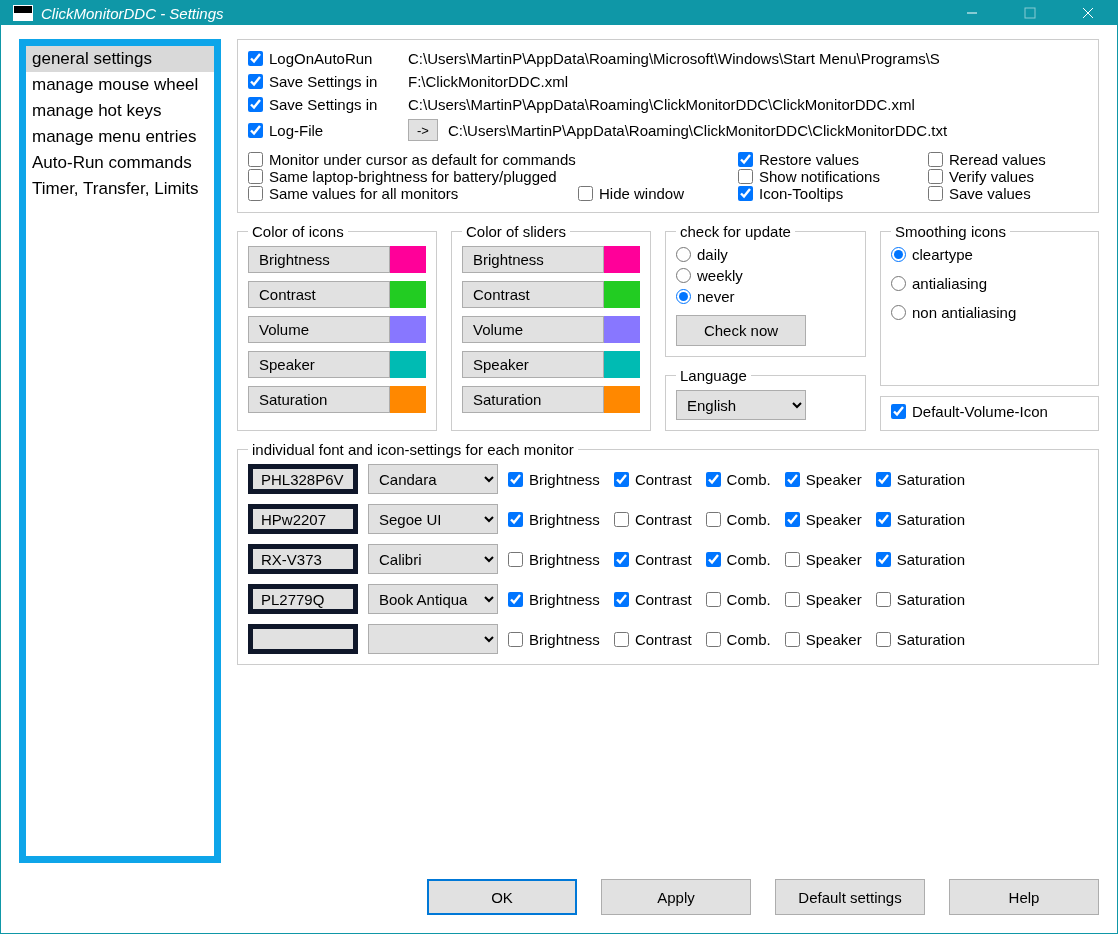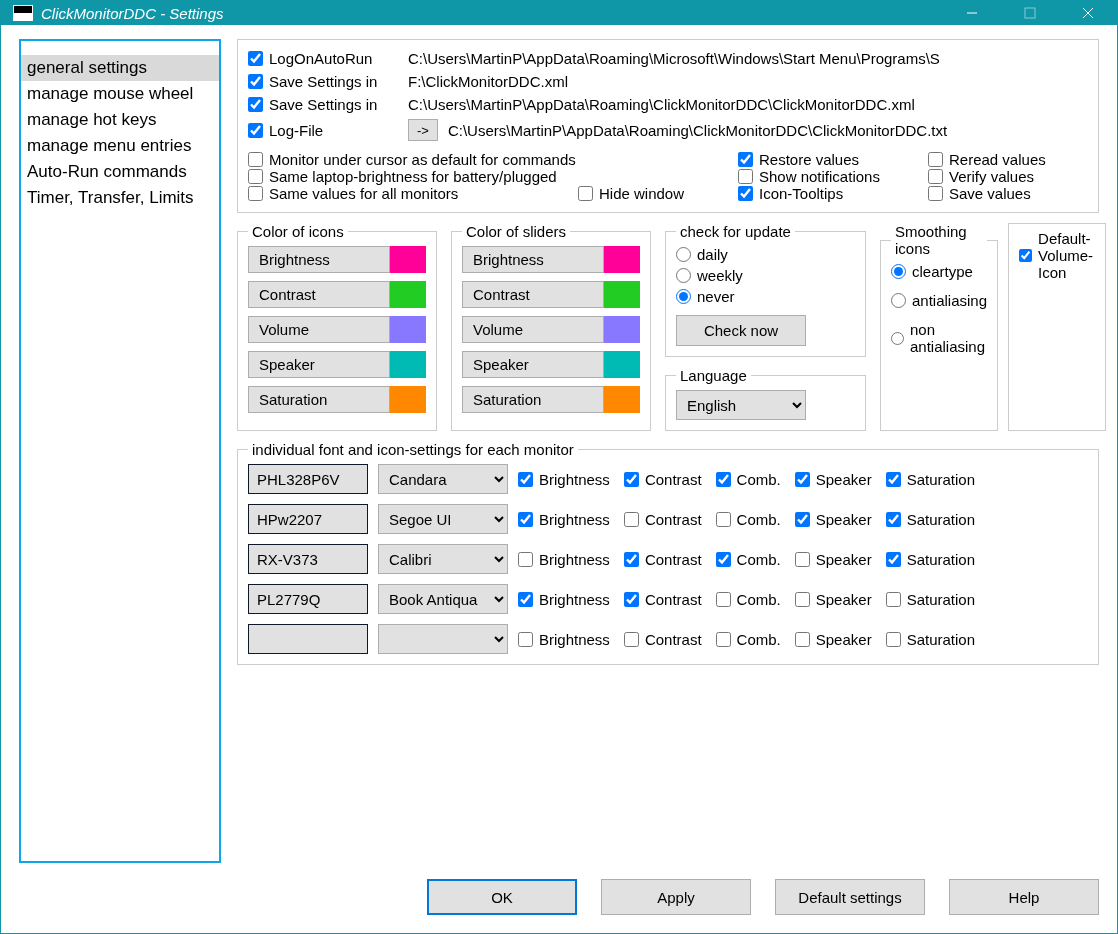--- a/index.html
+++ b/index.html
@@ -6,21 +6,21 @@
   body { margin: 0; background: #fff; font-size: 15px; color: #000; }
   .window { width: 1118px; height: 934px; border: 1px solid #0f97a7; display: flex; flex-direction: column; background: #fff; }
   .titlebar { height: 24px; background: #0f97a7; display: flex; align-items: center; color: #fff; font-style: italic; }
   .titlebar-icon { width: 20px; height: 16px; margin: 0 8px 0 12px; background: linear-gradient(to bottom, #000 0%, #000 50%, #fff 50%, #fff 100%); border: 1px solid #fff; }
   .titlebar-text { flex: 1; font-size: 15px; }
   .titlebar-buttons { display: flex; }
   .titlebar-btn { width: 58px; height: 40px; display: flex; align-items: center; justify-content: center; color: #fff; }
   .titlebar-btn svg { width: 12px; height: 12px; }
   .content { flex: 1; padding: 14px 18px 18px 18px; display: flex; flex-direction: column; gap: 0; }
   .upper { flex: 1; display: flex; gap: 16px; }
-  .sidebar { width: 220px; border: 2px solid #0ea5e9; background: #fff; padding: 14px 0; }
+  .sidebar { width: 220px; border: 7px solid #0ea5e9; background: #fff; padding: 0 0; }
   .sidebar-item { padding: 3px 6px; font-size: 17px; }
   .sidebar-item.sel { background: #d9d9d9; }
   .main { flex: 1; display: flex; flex-direction: column; gap: 10px; }
   fieldset.group { border: 1px solid #ccc; padding: 6px 10px 10px 10px; margin: 0; }
   fieldset.group > legend { padding: 0 4px; font-size: 15px; }
   .toprows-group { border: 1px solid #ccc; padding: 10px; }
   .toprow { display: flex; align-items: center; gap: 10px; margin-bottom: 6px; }
   .toprow .lbl { display: flex; align-items: center; gap: 6px; width: 150px; }
   .toprow .path { flex: 1; font-size: 15px; white-space: nowrap; overflow: hidden; }
   .smbtn { background: #e1e1e1; border: 1px solid #adadad; padding: 0 8px; height: 22px; font-size: 13px; }
@@ -28,28 +28,28 @@
   .chk { display: flex; align-items: center; gap: 6px; font-size: 15px; }
   input[type=checkbox] { width: 15px; height: 15px; margin: 0; }
   input[type=radio] { width: 15px; height: 15px; margin: 0; }
   .row-groups { display: flex; gap: 14px; }
   .colorgroup { width: 200px; }
   .color-row { display: flex; margin-bottom: 8px; }
   .color-row:last-child { margin-bottom: 0; }
   .color-btn { flex: 1; text-align: left; padding: 4px 10px; background: #e1e1e1; border: 1px solid #adadad; font-size: 15px; }
   .swatch { width: 36px; border: none; }
   .midcol { display: flex; flex-direction: column; gap: 10px; flex: 1; }
-  .rightcol { display: flex; gap: 10px; width: 219px; }
+  .rightcol { display: flex; flex-direction: column; gap: 10px; width: 219px; }
   .radio-row { display: flex; align-items: center; gap: 6px; margin-bottom: 4px; font-size: 15px; }
   .btn { background: #e1e1e1; border: 1px solid #adadad; padding: 6px 18px; font-size: 15px; }
   .select { background: #e1e1e1; border: 1px solid #adadad; padding: 4px 6px; font-size: 15px; height: 30px; width: 130px; }
   .monitor-group legend { font-size: 15px; }
   .mon-row { display: flex; align-items: center; gap: 10px; margin-bottom: 10px; }
   .mon-row:last-child { margin-bottom: 0; }
-  .mon-name { width: 120px; background: #e1e1e1; border: 1px solid #0f172a; padding: 5px 8px; height: 30px; font-size: 15px; }
+  .mon-name { width: 110px; background: #e1e1e1; border: 5px solid #0f172a; padding: 5px 8px; height: 30px; font-size: 15px; }
   .mon-font { width: 130px; }
   .mon-chks { display: flex; gap: 14px; flex: 1; }
   .footer { display: flex; justify-content: flex-end; gap: 24px; padding-top: 16px; }
   .footer .btn { width: 150px; height: 36px; }
   .footer .btn.primary { border: 2px solid #0078d7; }
 </style>
 </head>
 <body>
 
 <div class="window">

